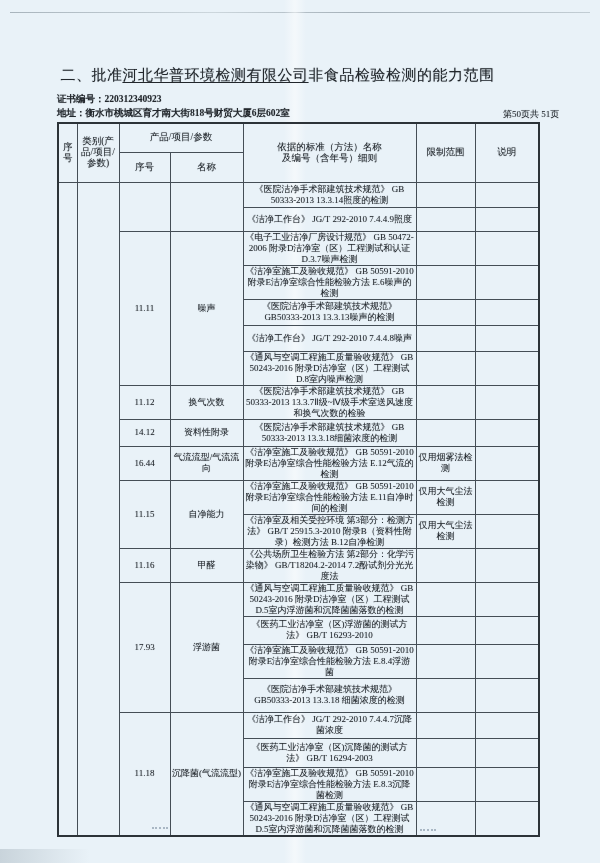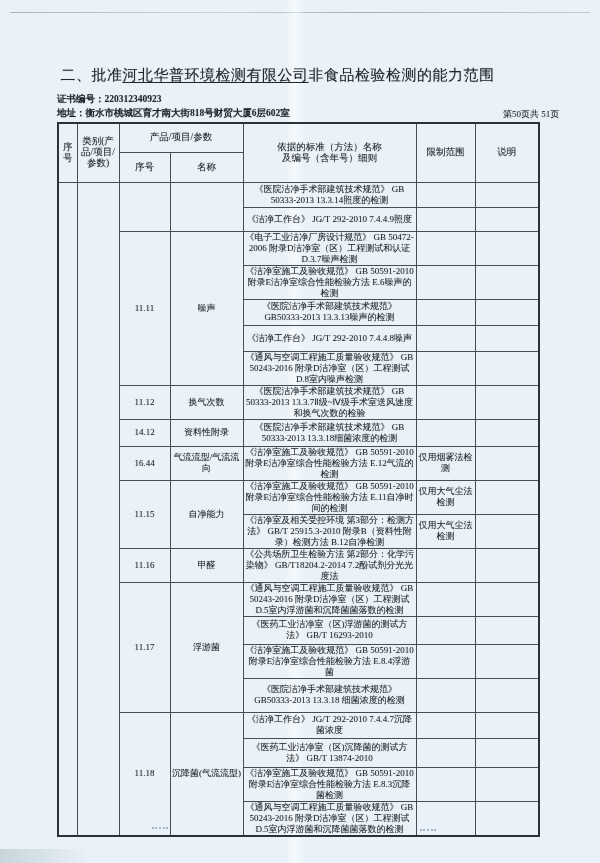--- a/index.html
+++ b/index.html
@@ -199,21 +199,21 @@
 
     <tr style="height:25px">
       <td class="num-cell">11.16</td>
       <td class="name-cell">甲醛</td>
       <td class="std-cell">《公共场所卫生检验方法 第2部分：化学污染物》 GB/T18204.2-2014 7.2酚试剂分光光度法</td>
       <td class="limit-cell"></td>
       <td class="note-cell"></td>
     </tr>
 
     <tr style="height:29px">
-      <td class="num-cell" rowspan="4">11.17</td>
+      <td class="num-cell" rowspan="4">17.93</td>
       <td class="name-cell" rowspan="4">浮游菌</td>
       <td class="std-cell">《通风与空调工程施工质量验收规范》 GB 50243-2016 附录D洁净室（区）工程测试 D.5室内浮游菌和沉降菌菌落数的检测</td>
       <td class="limit-cell"></td>
       <td class="note-cell"></td>
     </tr>
     <tr style="height:28px">
       <td class="std-cell">《医药工业洁净室（区)浮游菌的测试方法》 GB/T 16293-2010</td>
       <td class="limit-cell"></td>
       <td class="note-cell"></td>
     </tr>
@@ -229,21 +229,21 @@
     </tr>
 
     <tr style="height:26px">
       <td class="num-cell" rowspan="4">11.18</td>
       <td class="name-cell" rowspan="4">沉降菌(气流流型)</td>
       <td class="std-cell">《洁净工作台》 JG/T 292-2010 7.4.4.7沉降菌浓度</td>
       <td class="limit-cell"></td>
       <td class="note-cell"></td>
     </tr>
     <tr style="height:29px">
-      <td class="std-cell">《医药工业洁净室（区)沉降菌的测试方法》 GB/T 13874-2010</td>
+      <td class="std-cell">《医药工业洁净室（区)沉降菌的测试方法》 GB/T 16294-2003</td>
       <td class="limit-cell"></td>
       <td class="note-cell"></td>
     </tr>
     <tr style="height:28px">
       <td class="std-cell">《洁净室施工及验收规范》 GB 50591-2010 附录E洁净室综合性能检验方法 E.8.3沉降菌检测</td>
       <td class="limit-cell"></td>
       <td class="note-cell"></td>
     </tr>
     <tr style="height:30px">
       <td class="std-cell">《通风与空调工程施工质量验收规范》 GB 50243-2016 附录D洁净室（区）工程测试 D.5室内浮游菌和沉降菌菌落数的检测</td>

